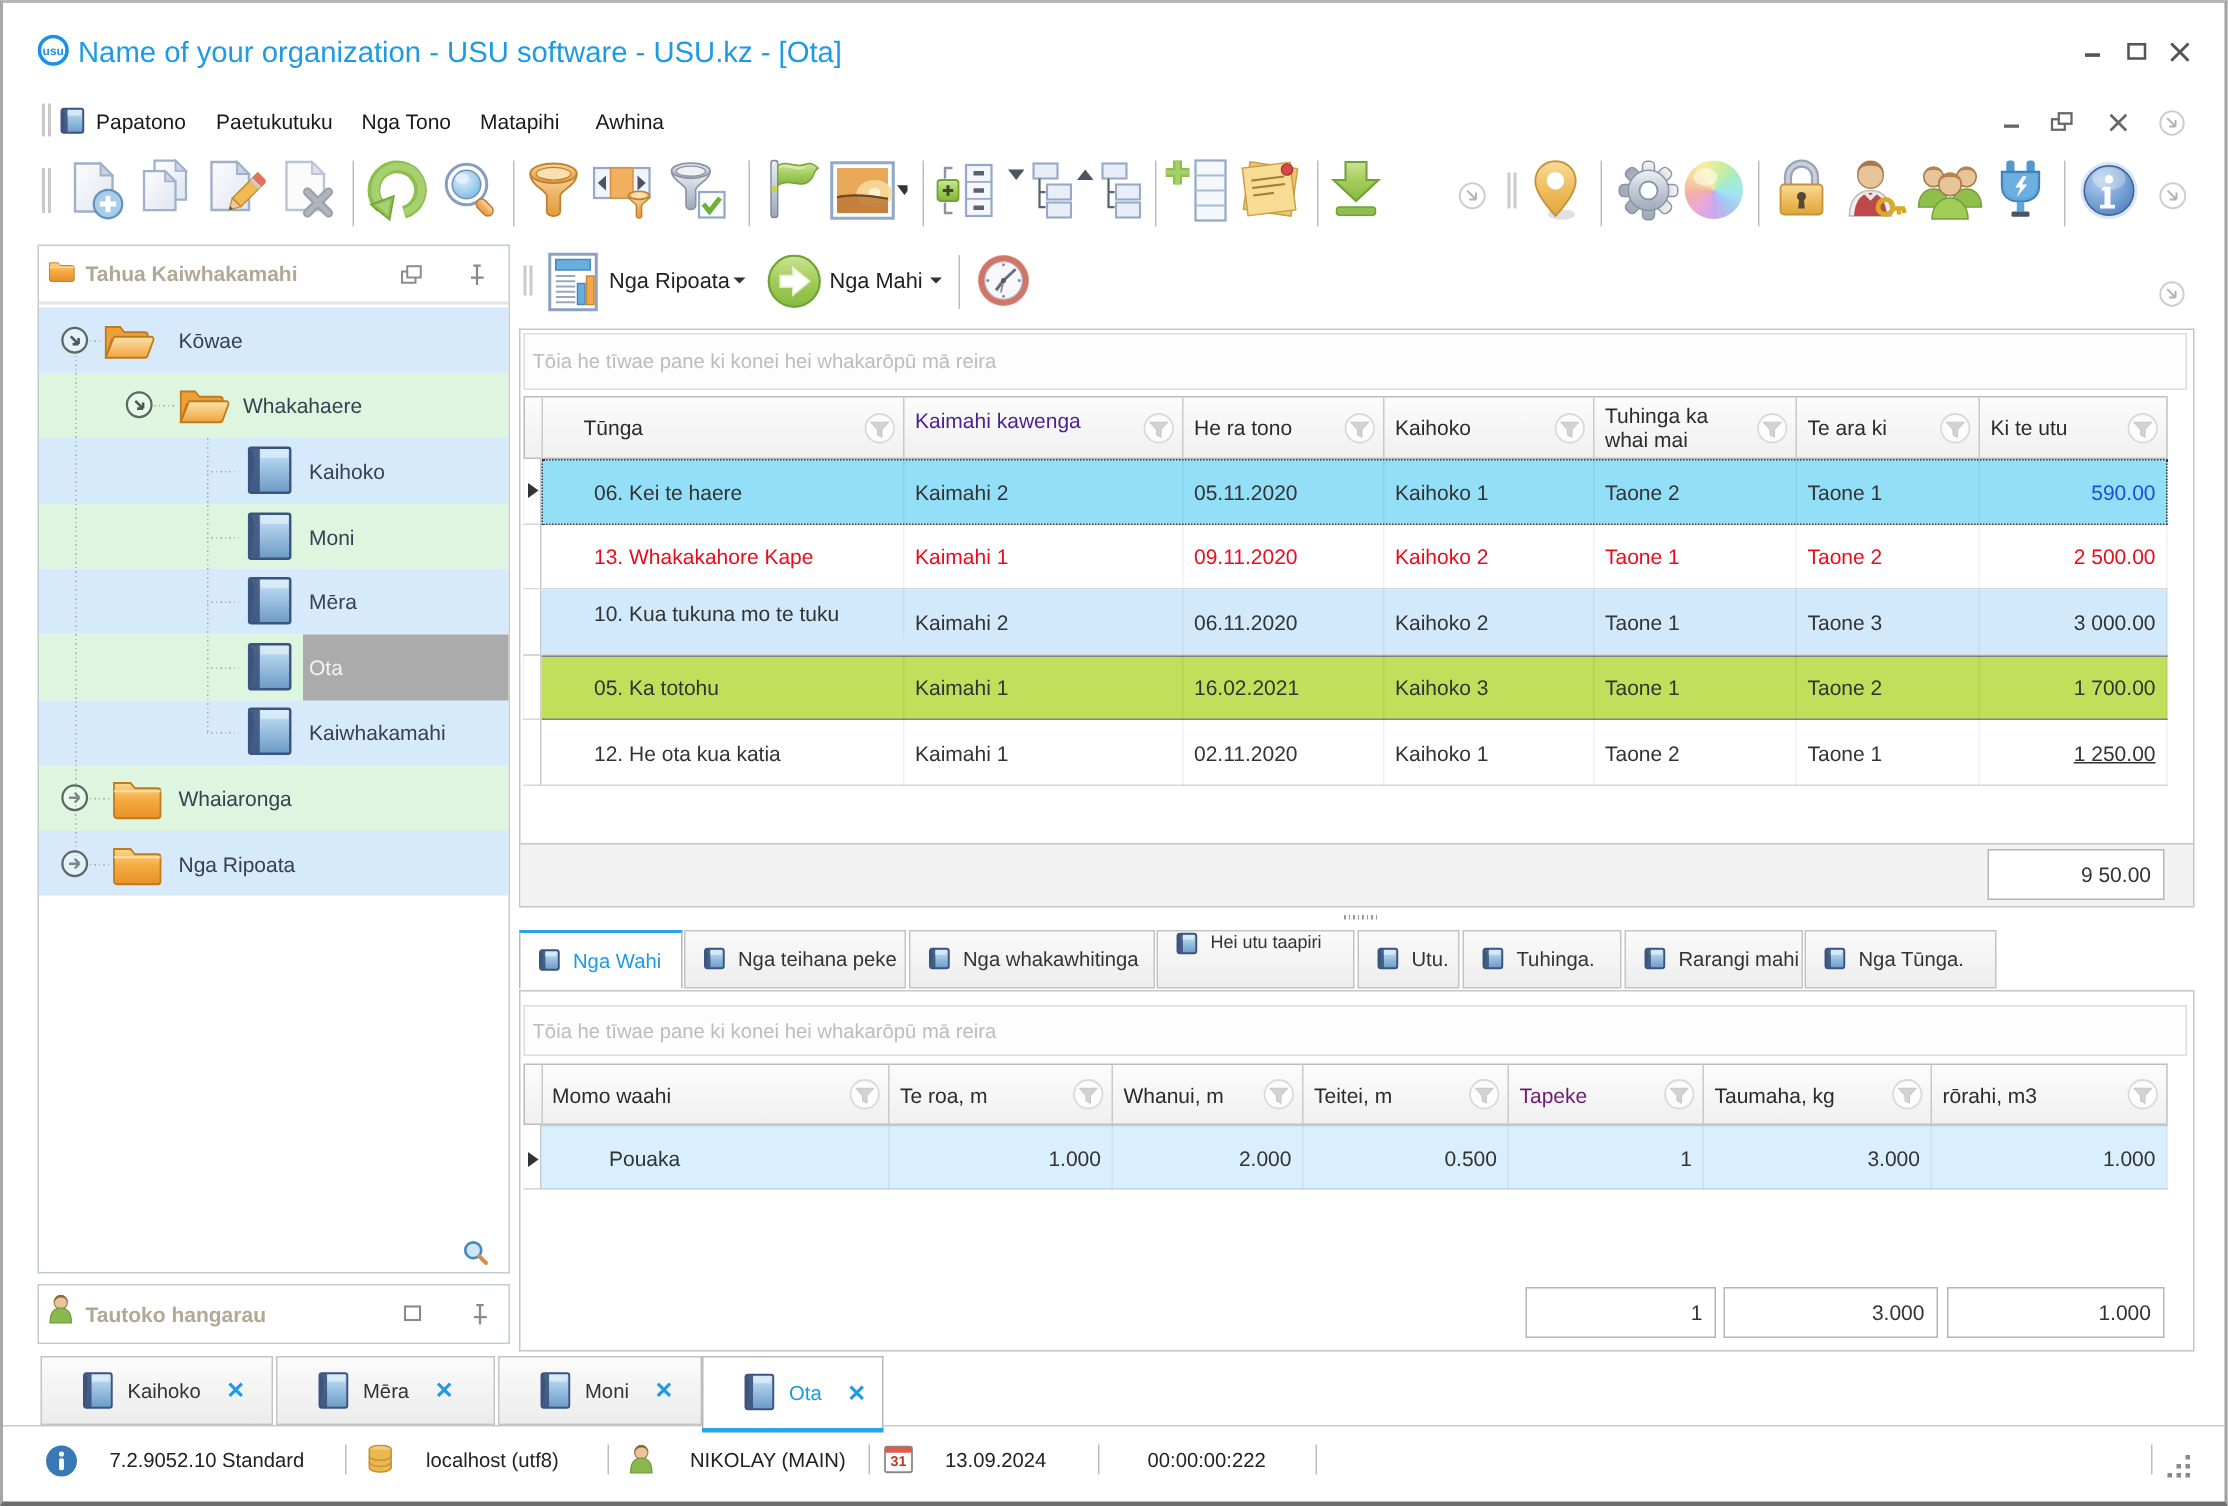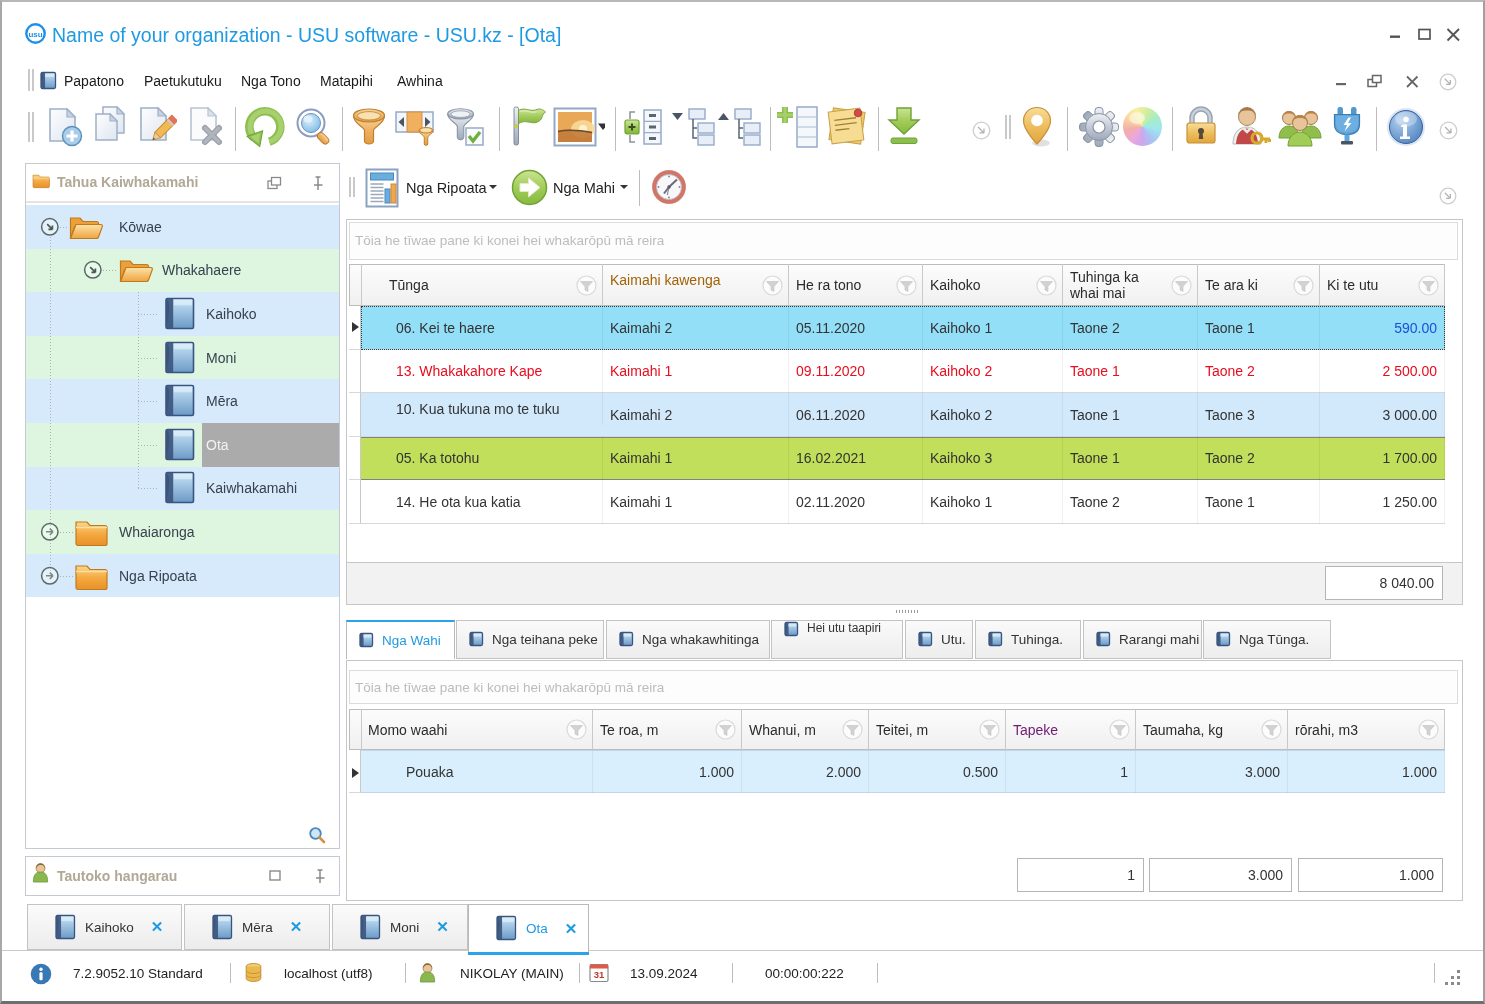--- a/index.html
+++ b/index.html
@@ -485,21 +485,21 @@
 <div class="ab" style="left:347px;top:220px;width:1109px;height:38px;background:#fdfdfd;border:1px solid #dcdcdc;"></div>
 <div class="ab" style="left:353px;top:231px;color:#bcbcbc;font-size:13.5px;white-space:nowrap;">Tōia he tīwae pane ki konei hei whakarōpū mā reira</div>
 <div class="ab" style="left:347px;top:262px;width:1096px;height:42px;border:1px solid #bcbcbc;background:linear-gradient(#fcfcfc,#f0f0f0);"></div>
 <div class="ab" style="left:359px;top:262px;width:242px;height:42px;border-right:1px solid #c9c9c9;"></div>
 <div class="ab" style="left:387px;top:262px;width:190px;height:42px;display:flex;align-items:center;font-size:14px;color:#2b2b2b;line-height:16px;">Tūnga</div>
 <div class="ab" style="left:574px;top:273px;line-height:0;"><svg width="21" height="21" viewBox="0 0 21 21">
 <circle cx="10.5" cy="10.5" r="9.5" fill="#fcfcfc" stroke="#dadada" stroke-width="1.2"></circle>
 <path d="M4.5 6.5 h12 l-4.5 5 v5 l-3 -1.5 v-3.5 z" fill="#d2d2d2" stroke="#c2c2c2" stroke-width="0.6"></path>
 </svg></div>
 <div class="ab" style="left:601px;top:262px;width:186px;height:42px;border-right:1px solid #c9c9c9;"></div>
-<div class="ab" style="left:608px;top:262px;width:155px;height:32px;display:flex;align-items:center;font-size:14px;color:#a16207;line-height:16px;">Kaimahi kawenga</div>
+<div class="ab" style="left:608px;top:262px;width:155px;height:32px;display:flex;align-items:center;font-size:14px;color:#4c1d95;line-height:16px;">Kaimahi kawenga</div>
 <div class="ab" style="left:760px;top:273px;line-height:0;"><svg width="21" height="21" viewBox="0 0 21 21">
 <circle cx="10.5" cy="10.5" r="9.5" fill="#fcfcfc" stroke="#dadada" stroke-width="1.2"></circle>
 <path d="M4.5 6.5 h12 l-4.5 5 v5 l-3 -1.5 v-3.5 z" fill="#d2d2d2" stroke="#c2c2c2" stroke-width="0.6"></path>
 </svg></div>
 <div class="ab" style="left:787px;top:262px;width:134px;height:42px;border-right:1px solid #c9c9c9;"></div>
 <div class="ab" style="left:794px;top:262px;width:103px;height:42px;display:flex;align-items:center;font-size:14px;color:#2b2b2b;line-height:16px;">He ra tono</div>
 <div class="ab" style="left:894px;top:273px;line-height:0;"><svg width="21" height="21" viewBox="0 0 21 21">
 <circle cx="10.5" cy="10.5" r="9.5" fill="#fcfcfc" stroke="#dadada" stroke-width="1.2"></circle>
 <path d="M4.5 6.5 h12 l-4.5 5 v5 l-3 -1.5 v-3.5 z" fill="#d2d2d2" stroke="#c2c2c2" stroke-width="0.6"></path>
 </svg></div>
@@ -561,29 +561,29 @@
 <div class="ab" style="left:347px;top:434.5px;width:12px;height:43.5px;background:#fff;border-right:1px solid #c9c9c9;border-bottom:1px solid #d7d7d7;"></div>
 <div class="cell cl" style="left:359px;top:434.5px;width:242px;height:43.5px;color:#333;padding-left:35px;">05. Ka totohu</div>
 <div class="cell cl" style="left:601px;top:434.5px;width:186px;height:43.5px;color:#333;">Kaimahi 1</div>
 <div class="cell cl" style="left:787px;top:434.5px;width:134px;height:43.5px;color:#333;">16.02.2021</div>
 <div class="cell cl" style="left:921px;top:434.5px;width:140px;height:43.5px;color:#333;">Kaihoko 3</div>
 <div class="cell cl" style="left:1061px;top:434.5px;width:135px;height:43.5px;color:#333;">Taone 1</div>
 <div class="cell cl" style="left:1196px;top:434.5px;width:122px;height:43.5px;color:#333;">Taone 2</div>
 <div class="cell cr" style="left:1318px;top:434.5px;width:125px;height:43.5px;color:#333;">1 700.00</div>
 <div class="ab" style="left:347px;top:478.0px;width:1096px;height:43.5px;background:#fff;border-bottom:1px solid #d7d7d7;"></div>
 <div class="ab" style="left:347px;top:478.0px;width:12px;height:43.5px;background:#fff;border-right:1px solid #c9c9c9;border-bottom:1px solid #d7d7d7;"></div>
-<div class="cell cl" style="left:359px;top:478.0px;width:242px;height:43.5px;color:#333;padding-left:35px;">14. He ota kua katia</div>
+<div class="cell cl" style="left:359px;top:478.0px;width:242px;height:43.5px;color:#333;padding-left:35px;">12. He ota kua katia</div>
 <div class="cell cl" style="left:601px;top:478.0px;width:186px;height:43.5px;color:#333;">Kaimahi 1</div>
 <div class="cell cl" style="left:787px;top:478.0px;width:134px;height:43.5px;color:#333;">02.11.2020</div>
 <div class="cell cl" style="left:921px;top:478.0px;width:140px;height:43.5px;color:#333;">Kaihoko 1</div>
 <div class="cell cl" style="left:1061px;top:478.0px;width:135px;height:43.5px;color:#333;">Taone 2</div>
 <div class="cell cl" style="left:1196px;top:478.0px;width:122px;height:43.5px;color:#333;">Taone 1</div>
-<div class="cell cr" style="left:1318px;top:478.0px;width:125px;height:43.5px;color:#333;">1 250.00</div>
+<div class="cell cr" style="left:1318px;top:478.0px;width:125px;height:43.5px;color:#333;text-decoration:underline;">1 250.00</div>
 <div class="ab" style="left:345px;top:560px;width:1115px;height:42px;background:#f2f2f2;border-top:1px solid #c6c6c6;"></div>
-<div class="ab" style="left:1323px;top:564px;width:118px;height:34px;background:#fff;border:1px solid #b5b5b5;display:flex;align-items:center;justify-content:flex-end;padding-right:8px;font-size:14px;color:#333;">8 040.00</div>
+<div class="ab" style="left:1323px;top:564px;width:118px;height:34px;background:#fff;border:1px solid #b5b5b5;display:flex;align-items:center;justify-content:flex-end;padding-right:8px;font-size:14px;color:#333;">9 50.00</div>
 <div class="ab" style="left:894px;top:608px;width:24px;height:3px;background:repeating-linear-gradient(to right,#9a9a9a 0 1px,transparent 1px 3px);"></div>
 <div class="ab" style="left:344px;top:618px;width:109px;height:39px;background:#fff;border:1px solid #b9b9b9;border-top:2px solid #2aa3e8;border-bottom:none;color:#1e9ae2;font-size:13.5px;display:flex;align-items:center;padding-left:12px;white-space:nowrap;overflow:hidden;"><span style="margin-right:8px;line-height:0;flex:none;"><svg width="15" height="17" viewBox="0 0 15 17">
 <rect x="1" y="1.5" width="12.5" height="13" rx="1.5" fill="url(#bookgv)" stroke="#3a5480" stroke-width="1.3"></rect>
 <path d="M1.5 2.5 q2.6999999999999997 1.5 0 11 l0 0" fill="#2f4060"></path>
 <rect x="1" y="1.5" width="3.5999999999999996" height="13" fill="#3d567e" opacity="0.92"></rect>
 <rect x="4.5" y="2.8" width="7.5" height="2.72" fill="#d8ecf8" opacity="0.85"></rect>
 </svg></span>Nga Wahi</div>
 <div class="ab" style="left:454px;top:618px;width:148px;height:39px;background:linear-gradient(#fafafa,#ededed);border:1px solid #c3c3c3;color:#333;font-size:13.5px;display:flex;align-items:center;padding-left:12px;white-space:nowrap;overflow:hidden;"><span style="margin-right:8px;line-height:0;flex:none;"><svg width="15" height="17" viewBox="0 0 15 17">
 <rect x="1" y="1.5" width="12.5" height="13" rx="1.5" fill="url(#bookgv)" stroke="#3a5480" stroke-width="1.3"></rect>
 <path d="M1.5 2.5 q2.6999999999999997 1.5 0 11 l0 0" fill="#2f4060"></path>

